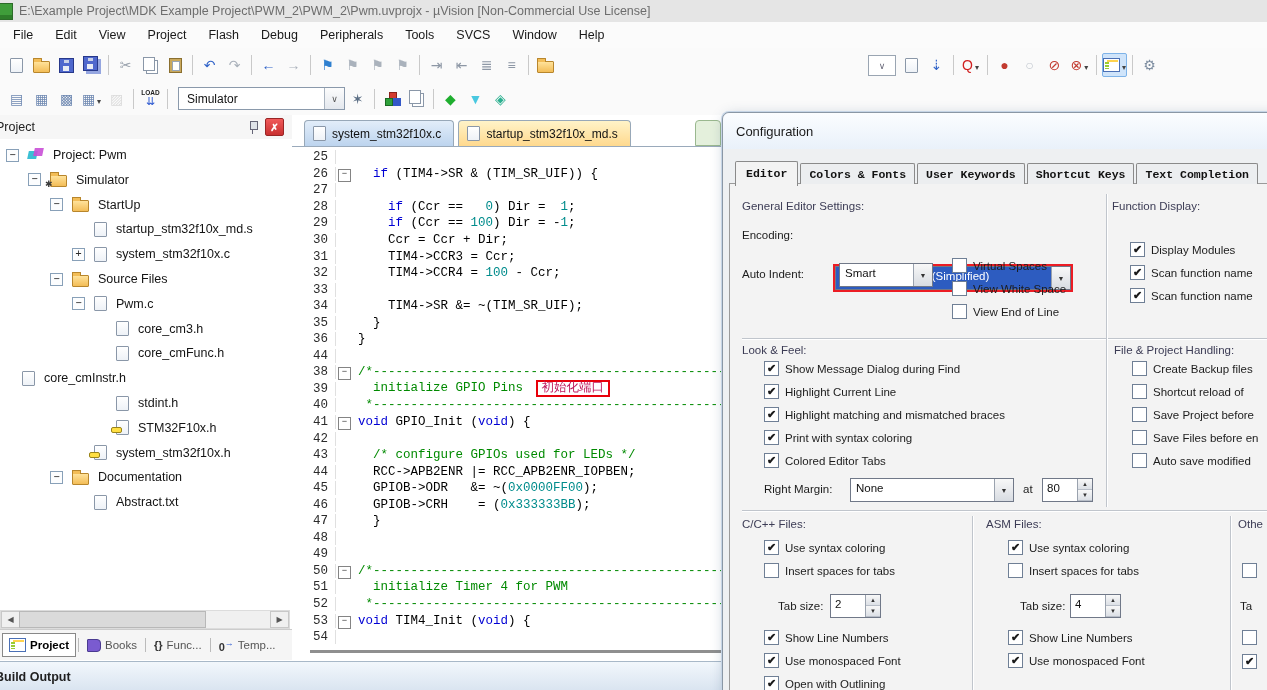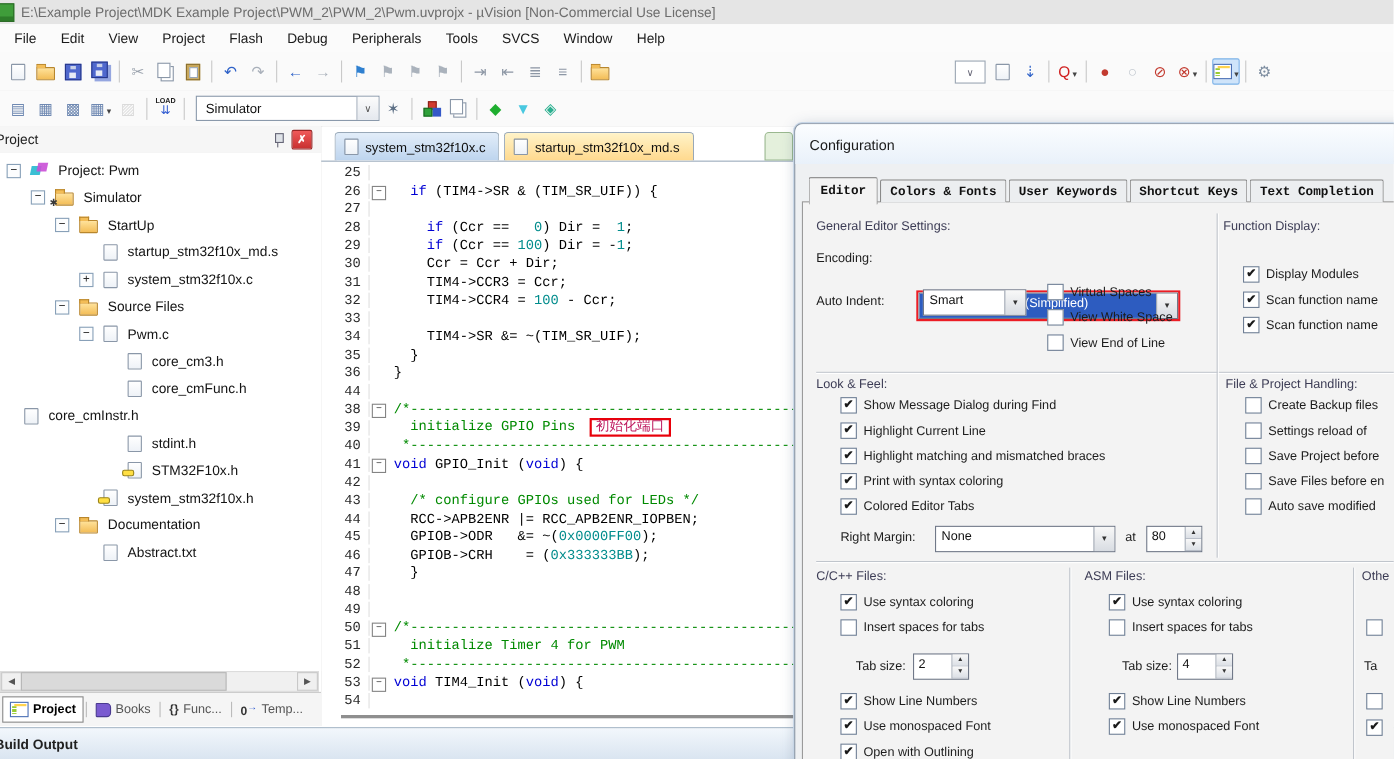--- a/index.html
+++ b/index.html
@@ -591,21 +591,21 @@
     </div>
 
     <div class="abs dh" style="left:384px;top:160px">File &amp; Project Handling:</div>
     <div class="abs col" style="left:402px;top:173px">
         <label class="cb">
           <span class="cbox"></span>
           <span class="cbl">Create Backup files</span>
         </label>
         <label class="cb">
           <span class="cbox"></span>
-          <span class="cbl">Settings reload of</span>
+          <span class="cbl">Shortcut reload of</span>
         </label>
         <label class="cb">
           <span class="cbox"></span>
           <span class="cbl">Save Project before</span>
         </label>
         <label class="cb">
           <span class="cbox"></span>
           <span class="cbl">Save Files before en</span>
         </label>
         <label class="cb">

